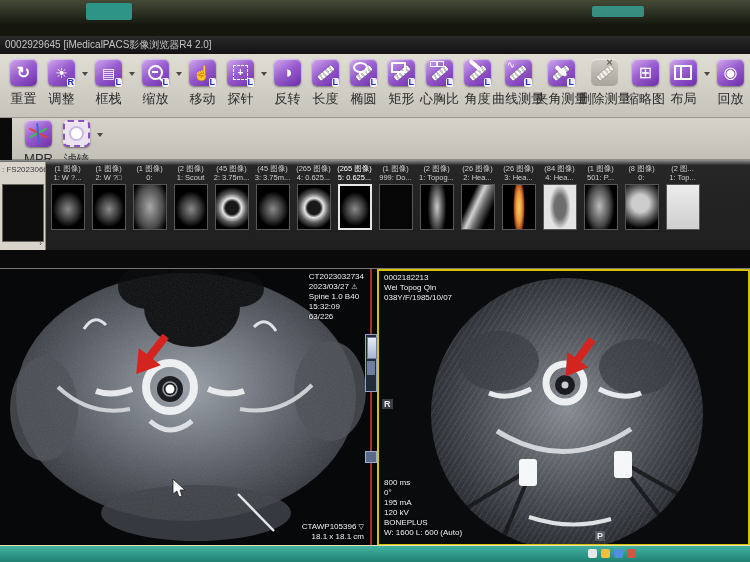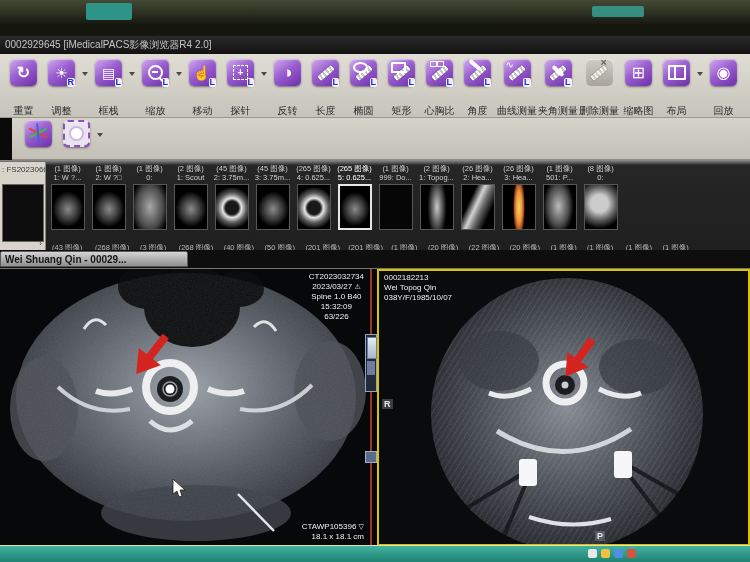--- a/index.html
+++ b/index.html
@@ -12,21 +12,21 @@
 
   
   .titlebar{position:absolute;left:0;top:36px;width:750px;height:18px;background:linear-gradient(#2a2a2a,#121212);color:#c4c4c4;font-size:10px;line-height:18px;padding-left:5px;box-sizing:border-box;white-space:nowrap;}
 
   
   .tbar{position:absolute;left:0;top:54px;width:750px;height:64px;background:linear-gradient(#e0ddd5,#c6c3bb);display:flex;align-items:flex-start;padding:5px 0 0 5px;box-sizing:border-box;border-bottom:1px solid #9a978f;}
   .tbar2{position:absolute;left:12px;top:118px;width:750px;height:42px;background:linear-gradient(#d6d3cb,#c2bfb7);display:flex;align-items:flex-start;padding:2px 0 0 8px;box-sizing:border-box;border-bottom:1px solid #8f8c84;}
   .tbtn{display:flex;flex-direction:column;align-items:center;margin-right:1px;min-width:37px;}
   .tile{width:27px;height:27px;border-radius:5px;background:linear-gradient(145deg,#d2abee,#9a5fd0 45%,#6e2ea8);box-shadow:0 1px 2px rgba(0,0,0,.45),inset 0 1px 1px rgba(255,255,255,.5);position:relative;display:flex;align-items:center;justify-content:center;color:#fff;font-size:14px;}
   .tile.disabled{background:linear-gradient(#cfccc6,#a8a49c);color:#eceae4;box-shadow:inset 0 1px 1px rgba(255,255,255,.6);}
-  .lbl{font-size:10px;color:#2a2a2a;margin-top:18px;white-space:nowrap;}
+  .lbl{font-size:13px;color:#2a2a2a;margin-top:4px;white-space:nowrap;}
   .badge{position:absolute;right:0;bottom:-1px;font-size:9px;font-weight:bold;color:#1b2fd4;background:rgba(255,255,255,.9);border-radius:2px;line-height:9px;padding:0 1px;}
   .badge:empty{display:none;}
   .drop{width:0;height:0;border-left:3px solid transparent;border-right:3px solid transparent;border-top:4px solid #4a4a42;margin:13px 2px 0 1px;}
   .ruler{width:18px;height:6px;border-radius:2px;background:repeating-linear-gradient(90deg,#fff 0 2px,#c4c4c4 2px 4px);transform:rotate(-40deg);box-shadow:0 0 1px #333;}
   .ov{position:absolute;left:3px;top:3px;}
   .ov-ellipse{width:11px;height:7px;border:2px solid #fff;border-radius:50%;}
   .ov-rect{width:11px;height:7px;border:2px solid #fff;border-radius:1px;}
   .ov-sq{width:5px;height:4px;border:1px solid #fff;left:4px;top:2px;}
   .ov-sq2{width:5px;height:4px;border:1px solid #fff;left:11px;top:2px;}
   .ov-bar2{width:14px;height:4px;border-radius:2px;background:#fff;transform:rotate(42deg);left:6px;top:10px;}
@@ -72,21 +72,21 @@
 
   
   .tabbar{position:absolute;left:0;top:250px;width:750px;height:18px;background:#0e0e0e;}
   .tab{position:absolute;left:0;top:1px;width:188px;height:16px;background:linear-gradient(#d4d4d4,#8f8f8f);border:1px solid #5a5a5a;border-radius:2px 2px 0 0;font-size:10px;font-weight:bold;color:#161616;line-height:15px;padding-left:4px;box-sizing:border-box;white-space:nowrap;overflow:hidden;}
 
   
   .viewer{position:absolute;left:0;top:268px;width:750px;height:277px;background:#050608;border-top:1px solid #777;box-sizing:content-box;}
   .vp-left{position:absolute;left:0;top:0;width:372px;height:277px;background:#07080a;border-right:2px solid #a03226;box-sizing:border-box;overflow:hidden;}
   .vp-right{position:absolute;left:377px;top:0;width:373px;height:277px;background:#0a0b0d;border:2px solid #d9c300;box-sizing:border-box;overflow:hidden;}
   .ovl{position:absolute;font-size:8px;line-height:10px;color:#f2f2f2;text-shadow:0 0 2px #000;}
-  .ovl-tr{right:6px;top:3px;text-align:center;}
+  .ovl-tr{right:6px;top:3px;text-align:left;}
   .ovl-br{right:6px;bottom:4px;text-align:right;}
   .ovl-tl{left:5px;top:2px;text-align:left;}
   .ovl-bl{left:5px;bottom:6px;text-align:left;}
   .warn{color:#f2f2f2;font-size:7px;}
   .marker{position:absolute;font-size:9px;font-weight:bold;color:#eaeaea;background:rgba(70,74,82,.8);padding:0 2px;line-height:10px;}
   .mk-r{left:3px;top:128px;}
   .mk-p{left:216px;bottom:3px;background:rgba(200,204,210,.25);}
   .slider{position:absolute;left:365px;top:65px;width:12px;height:58px;background:#232a38;border:1px solid #8fa3c8;box-sizing:border-box;z-index:5;}
   .slider .thumbh{position:absolute;left:1px;top:2px;width:8px;height:20px;background:linear-gradient(#e6ecf6,#a8b6d0);border:1px solid #6d7ea0;}
   .slider .seg2{position:absolute;left:1px;top:26px;width:8px;height:14px;background:#8fa3c8;opacity:.7;}
@@ -331,36 +331,42 @@
           <div class="tc">(26 图像)</div>
           <div class="tn">2: Hea...</div>
           <div class="timg k-sag-bright"></div>
         </div>
       <div class="thumb">
           <div class="tc">(26 图像)</div>
           <div class="tn">3: Hea...</div>
           <div class="timg k-spine-color"></div>
         </div>
       <div class="thumb">
+          <div class="tc">(84 图像)</div>
+          <div class="tn">4: Hea...</div>
+          <div class="timg k-coronal-white"></div>
+        </div>
+      <div class="thumb">
           <div class="tc">(1 图像)</div>
           <div class="tn">501: P...</div>
           <div class="timg k-sagittal"></div>
         </div>
       <div class="thumb">
           <div class="tc">(8 图像)</div>
           <div class="tn">0:</div>
           <div class="timg k-skull-lateral"></div>
         </div>
-    </div>
-    <div class="partialrow">(43 图像)      (268 图像)     (3 图像)      (268 图像)     (40 图像)     (50 图像)     (201 图像)    (201 图像)    (1 图像)     (20 图像)     (22 图像)     (20 图像)     (1 图像)     (1 图像)      (1 图像)     (1 图像)</div>
-  </div>
-
-  <div class="tabbar">
-    <div class="tab"><span>Wei Shuang Qin - 00029...</span></div>
-  </div>
+      <div class="thumb">
+          <div class="tc">(2 图...</div>
+          <div class="tn">1: Top...</div>
+          <div class="timg k-white-doc"></div>
+        </div>
+    </div>
+  </div>
+
 
   <div class="viewer">
 
     <div class="vp-left">
       <svg width="370" height="277" viewBox="0 0 370 277">
         <defs>
           <radialGradient id="lg" cx="50%" cy="46%" r="62%">
             <stop offset="0%" stop-color="#9aa0a8"></stop>
               <stop offset="55%" stop-color="#565b63"></stop>
               <stop offset="100%" stop-color="#24272c"></stop>
@@ -471,20 +477,28 @@
         <g transform="rotate(36 22 25)" fill="#d42420">
           <rect x="18" y="2" width="8" height="28" rx="1"></rect>
           <polygon points="22,48 9,27 35,27"></polygon>
         </g>
       </svg>
       <div class="ovl ovl-tl">
         <div><span>0002182213</span></div>
         <div><span>Wei Topog Qin</span></div>
         <div><span>038Y/F/1985/10/07</span></div>
       </div>
+      <div class="ovl ovl-bl">
+        <div><span>800 ms</span></div>
+        <div><span>0°</span></div>
+        <div><span>195 mA</span></div>
+        <div><span>120 kV</span></div>
+        <div><span>BONEPLUS</span></div>
+        <div><span>W: 1600 L: 600 (Auto)</span></div>
+      </div>
       <div class="marker mk-r">R</div>
       <div class="marker mk-p">P</div>
     </div>
   </div>
 
   <div class="taskbar">
     <div class="tbicons">
       <span class="ic1"></span>
       <span class="ic2"></span>
       <span class="ic3"></span>

